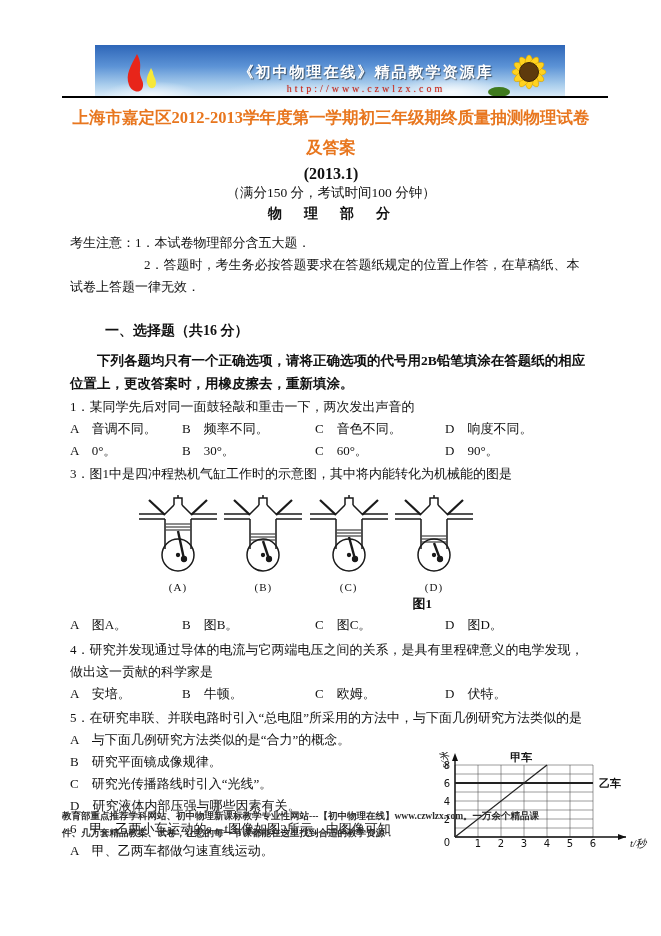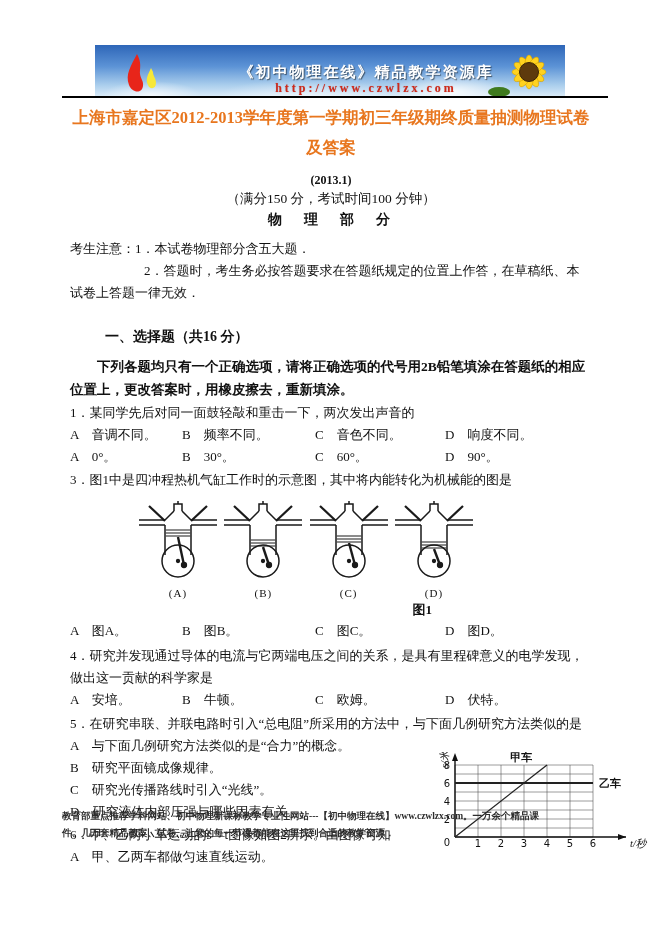--- a/index.html
+++ b/index.html
@@ -20,29 +20,29 @@
       radial-gradient(130px 28px at 45% 104%, rgba(255,255,255,.55), rgba(255,255,255,0) 70%),
       linear-gradient(180deg,#2e66b8 0%,#5c93d6 42%,#a9cdec 78%,#d8eaf8 100%);
   }
   .banner .logo { margin-left:26px; flex:0 0 auto; }
   .banner-text { flex:1; text-align:center; }
   .banner-title {
     color:#fff; font-weight:bold; font-size:15px; line-height:18px;
     letter-spacing:2px; text-shadow:1px 1px 1px rgba(0,0,0,.55);
   }
   .banner-url {
-    color:#cf2a1b; font-weight:bold; font-size:12px; line-height:15px;
+    color:#cf2a1b; font-weight:normal; font-size:10px; line-height:15px;
     letter-spacing:3px; text-shadow:0 0 1px rgba(120,0,0,.4);
   }
   .sunflower { position:absolute; right:4px; bottom:-2px; }
   .top-rule { position:absolute; left:62px; top:96px; width:546px; border-top:2px solid #000; }
   
   .content { position:absolute; left:70px; top:103px; width:522px; }
   .doc-title { color:#e8761e; font-weight:bold; font-size:16.5px; line-height:30px; text-align:center; }
-  .exam-date { font-weight:bold; font-size:12px; line-height:18px; text-align:center; margin-top:8px; }
+  .exam-date { font-weight:bold; font-size:16px; line-height:18px; text-align:center; margin-top:2px; }
   .exam-info { font-size:13.5px; line-height:20px; text-align:center; }
   .part-title { font-weight:bold; font-size:14px; line-height:22px; text-align:center; letter-spacing:4px; margin-top:0; }
   .notice { margin-top:7px; }
   .notice-l1 { display:flex; }
   .notice-label { flex:0 0 auto; }
   .notice-item2 { text-indent:5.7em; }
   .sec-head { margin-top:22px; font-weight:bold; font-size:14px; padding-left:35px; }
   .instructions { margin-top:7px; font-weight:bold; font-size:13.5px; line-height:23px; text-indent:2em; }
   .stem { margin-top:1px; }
   .opt-row { display:flex; }

